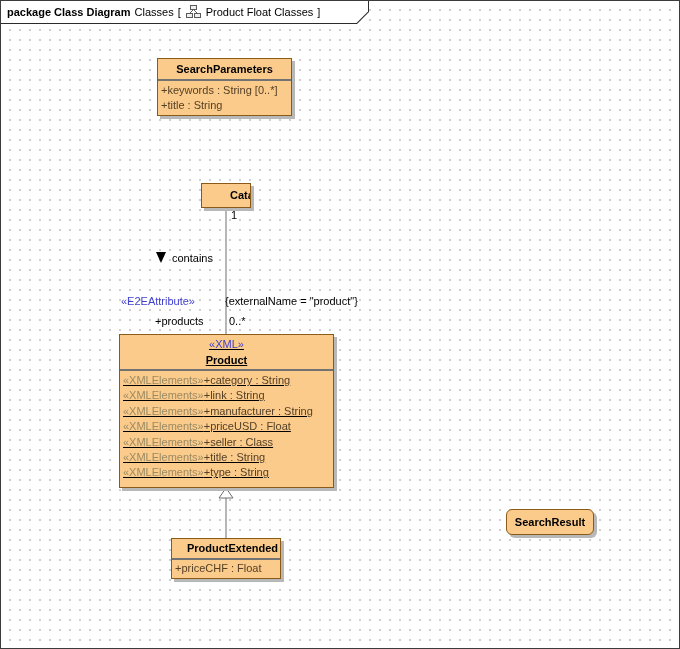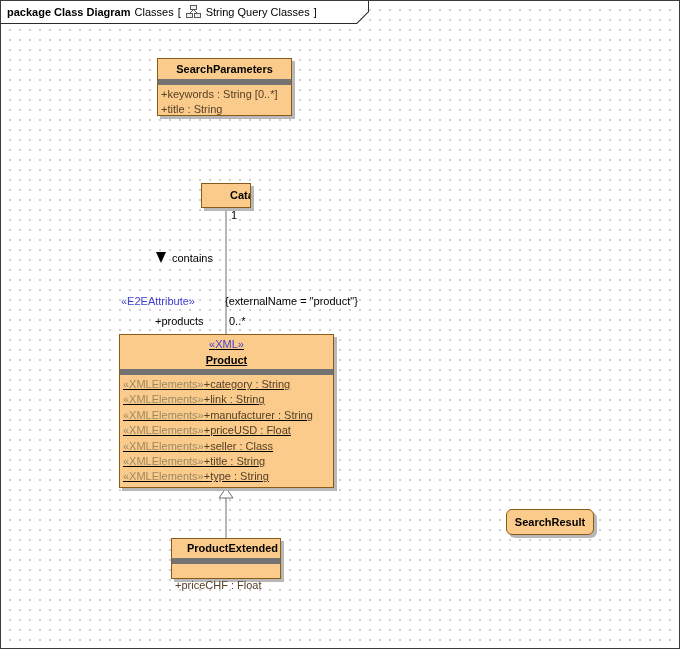--- a/index.html
+++ b/index.html
@@ -64,21 +64,21 @@
     overflow: hidden;
   }
   .uml-stereotype {
     text-align: center;
     color: #3f3fd0;
     line-height: 14px;
     padding-top: 2px;
     white-space: nowrap;
   }
   .uml-attrs {
-    border-top: 6px solid #737373;
+    border-top: 2px solid #737373;
     padding: 2px 3px;
   }
   .uml-attr {
     white-space: nowrap;
     line-height: 15.4px;
     color: #554026;
     overflow: hidden;
   }
   .attr-st { color: #9a8a62; }
 
@@ -120,21 +120,21 @@
       <span>[</span>
       <span class="tab-icon">
         <svg width="15" height="13" viewBox="0 0 15 13">
           <rect x="4.5" y="0.5" width="6" height="4" fill="#efefef" stroke="#5a5a5a"></rect>
           <rect x="0.5" y="8.5" width="6" height="4" fill="#efefef" stroke="#5a5a5a"></rect>
           <rect x="8.5" y="8.5" width="6" height="4" fill="#efefef" stroke="#5a5a5a"></rect>
           <line x1="7.5" y1="4.5" x2="3.5" y2="8.5" stroke="#5a5a5a"></line>
           <line x1="7.5" y1="4.5" x2="11.5" y2="8.5" stroke="#5a5a5a"></line>
         </svg>
       </span>
-      <span>String Query Classes</span>
+      <span>Product Float Classes</span>
       <span>]</span>
     </div>
   </div>
 
   <div class="uml-class" style="left:156px; top:57px; width:135px; height:58px;">
     <div class="uml-name" style="line-height:20px;">SearchParameters</div>
     <div class="uml-attrs">
       <div class="uml-attr">+keywords : String [0..*]</div>
       <div class="uml-attr">+title : String</div>
     </div>
@@ -160,21 +160,21 @@
       <div class="uml-attr"><span class="attr-st">«XMLElements»</span><span>+manufacturer : String</span></div>
       <div class="uml-attr"><span class="attr-st">«XMLElements»</span><span>+priceUSD : Float</span></div>
       <div class="uml-attr"><span class="attr-st">«XMLElements»</span><span>+seller : Class</span></div>
       <div class="uml-attr"><span class="attr-st">«XMLElements»</span><span>+title : String</span></div>
       <div class="uml-attr"><span class="attr-st">«XMLElements»</span><span>+type : String</span></div>
     </div>
   </div>
 
   <div class="uml-class" style="left:170px; top:537px; width:110px; height:41px;">
     <div class="uml-name" style="line-height:19px;padding-left:13px;">ProductExtended</div>
-    <div class="uml-attrs" style="padding:14px 3px;">
+    <div class="uml-attrs" style="padding:1px 3px;">
       <div class="uml-attr">+priceCHF : Float</div>
     </div>
   </div>
 
   <div class="uml-class" style="left:505px; top:508px; width:88px; height:26px;border-radius:6px;">
     <div class="uml-name" style="line-height:24px;">SearchResult</div>
   </div>
 
 </div>
 

